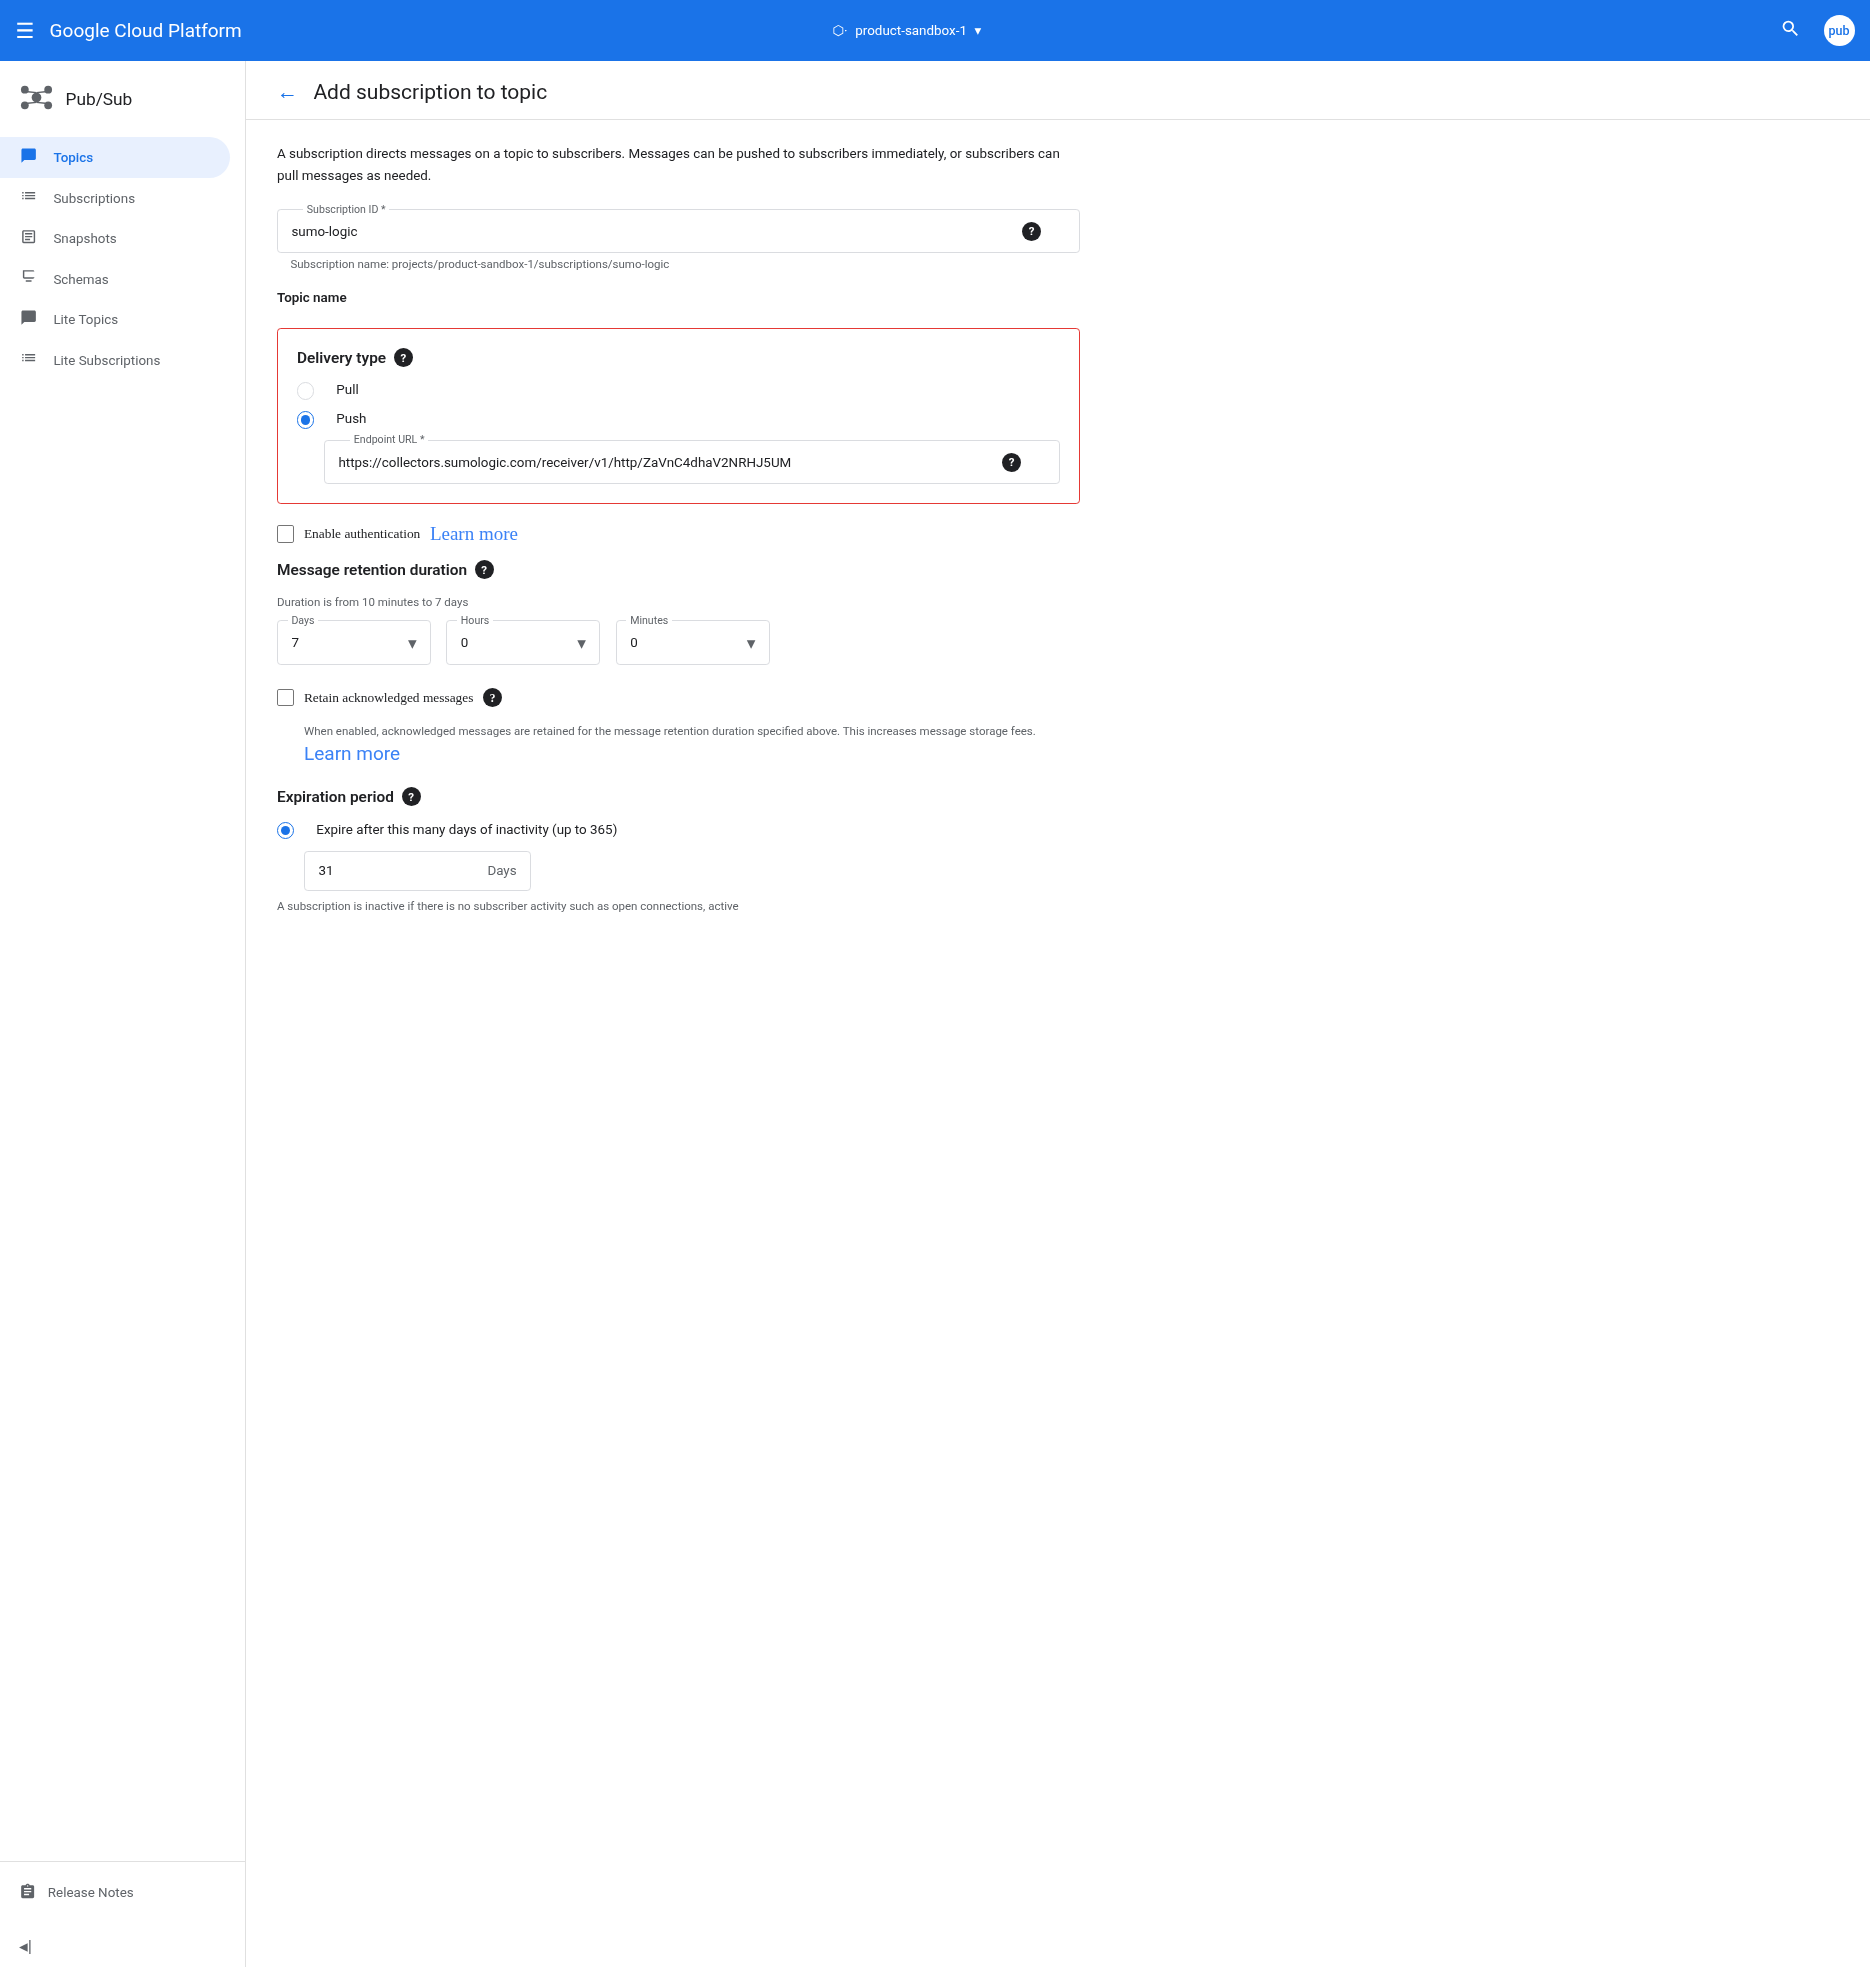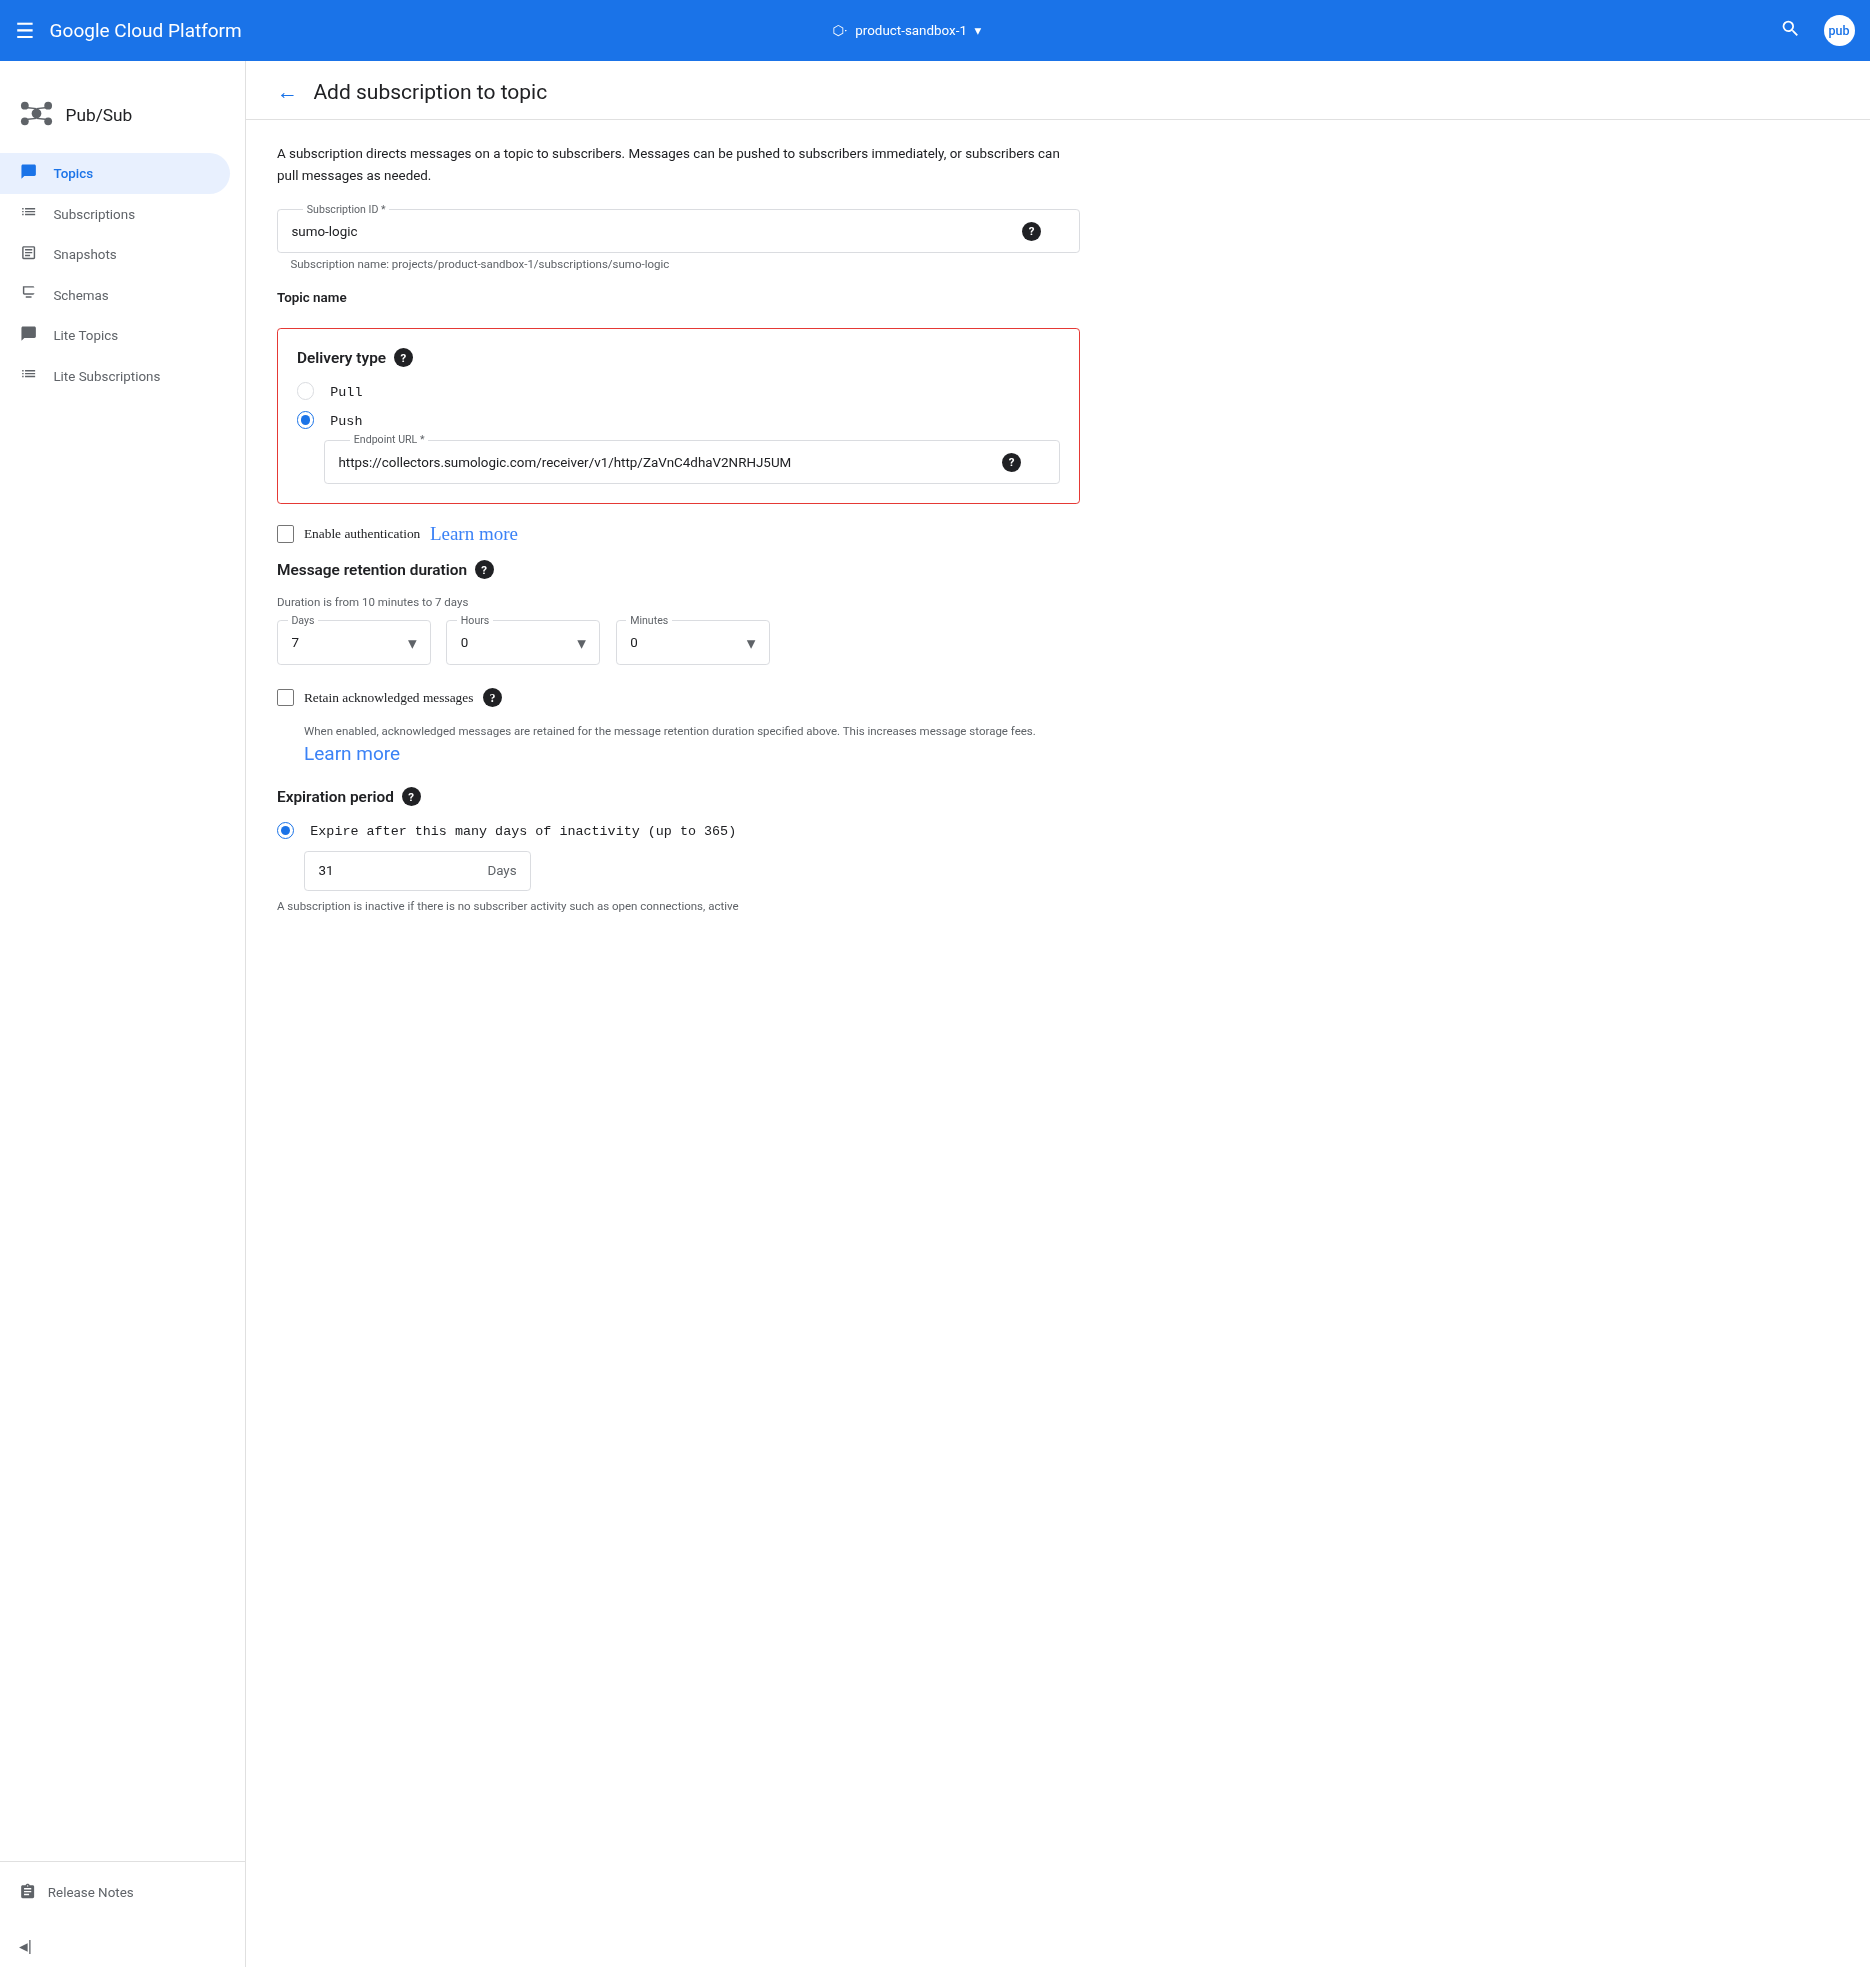--- a/index.html
+++ b/index.html
@@ -34,21 +34,21 @@
     
     .layout { display: flex; height: calc(100vh - 61px); min-height: 865px; }
 
     
     .sidebar {
       width: 246px;
       min-width: 246px;
       border-right: 1px solid #e0e0e0;
       display: flex;
       flex-direction: column;
-      padding-top: 20px;
+      padding-top: 4px;
     }
     .sidebar-brand {
       display: flex;
       align-items: center;
       gap: 11.5px;
       padding: 15.4px 19px 19px 19px;
     }
     .sidebar-brand-name { font-size: 17.3px; color: #202124; font-weight: 400; }
     .sidebar-nav { flex: 1; }
     .sidebar-item {
@@ -161,21 +161,21 @@
       font-weight: 600;
       color: #202124;
       margin-bottom: 15.4px;
       display: flex;
       align-items: center;
       gap: 7.7px;
     }
 
     
     .radio-group { display: flex; flex-direction: column; gap: 11.5px; }
-    .radio-item { display: flex; align-items: flex-end; gap: 16px; cursor: pointer; font-family: Liberation Mono, monospace; }
+    .radio-item { display: flex; align-items: flex-start; gap: 22px; cursor: pointer; }
     .radio-circle {
       width: 17.3px; height: 17.3px; border-radius: 50%;
       border: 1.9px solid #dadce0;
       display: flex; align-items: center; justify-content: center;
       flex-shrink: 0;
     }
     .radio-circle.checked { border-color: #1a73e8; }
     .radio-circle.checked::after {
       content: '';
       width: 9.6px; height: 9.6px;

